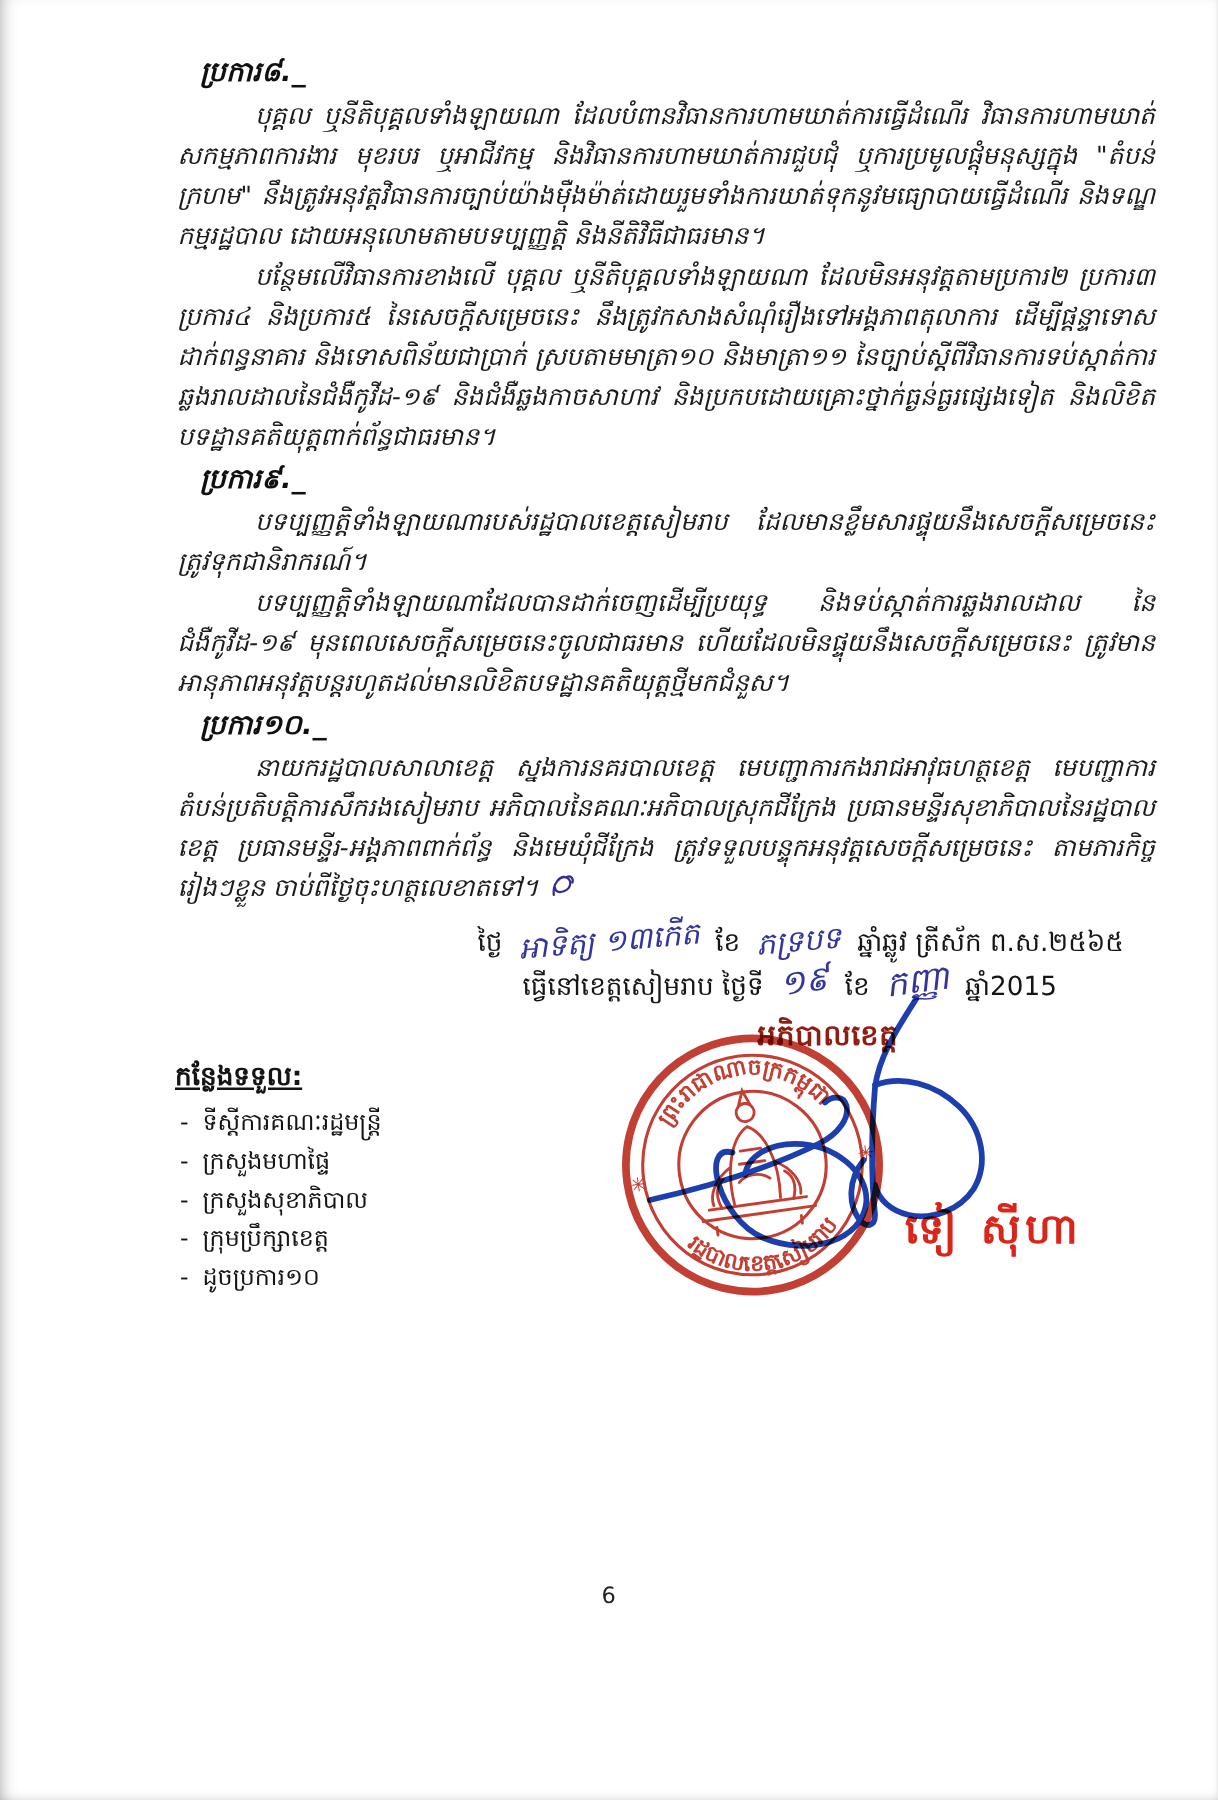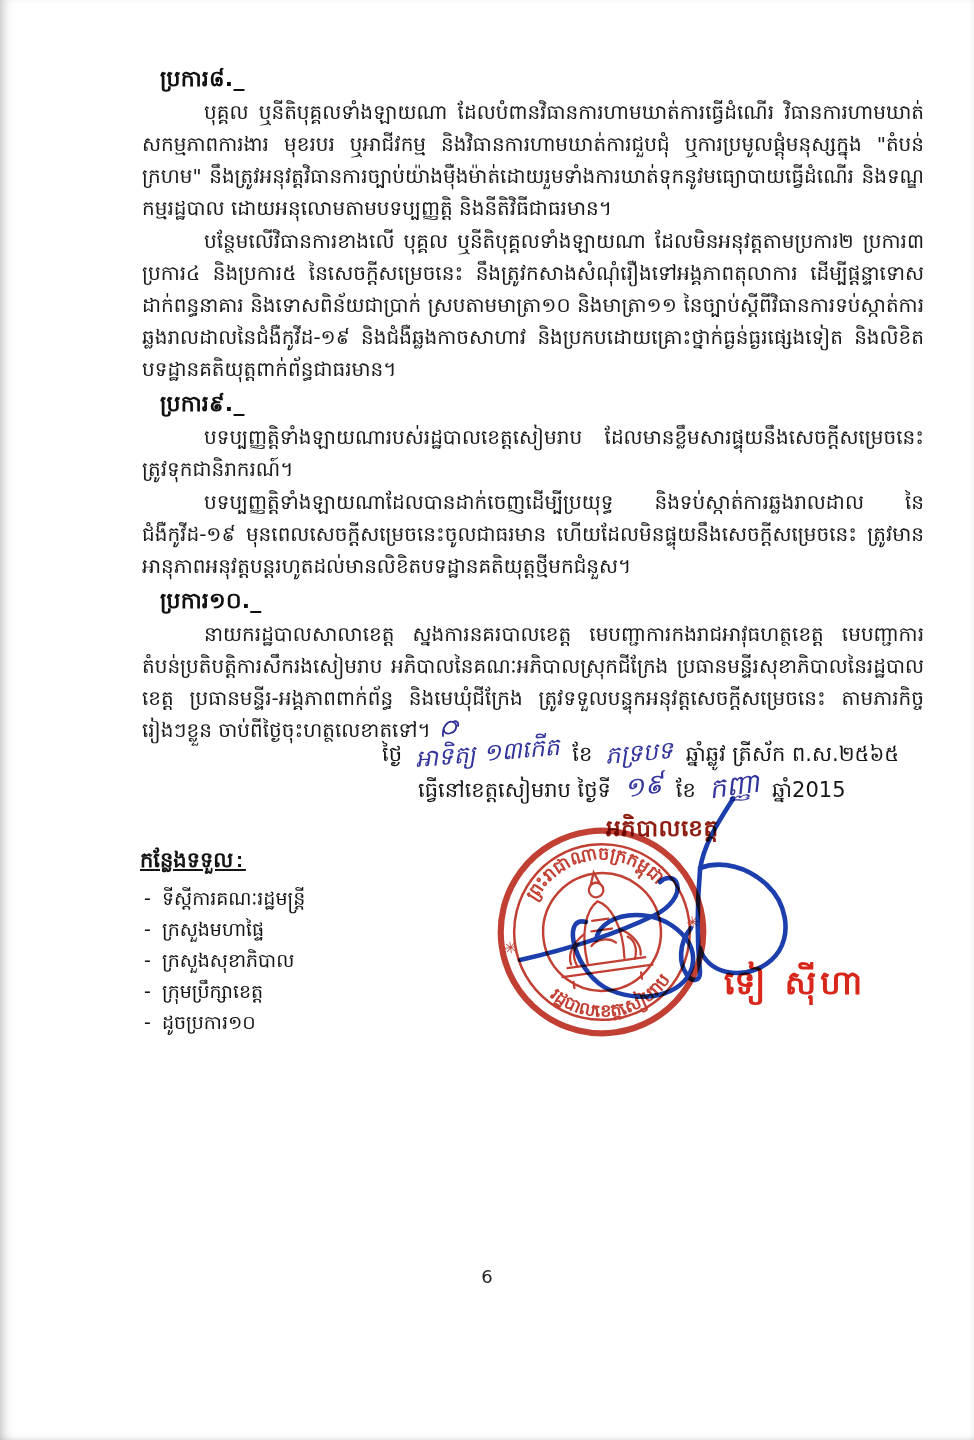--- a/index.html
+++ b/index.html
@@ -4,38 +4,38 @@
 <style>
   html,body{margin:0;padding:0;background:#e8e8e8;}
   .page{
     position:relative;width:974px;height:1440px;margin:0 auto;
     background:#ffffff;overflow:hidden;
     font-family:"DejaVu Sans",sans-serif;color:#1b1b1b;
     box-shadow:inset 10px 0 14px -10px rgba(0,0,0,.35), inset 0 -6px 10px -8px rgba(0,0,0,.2), inset -4px 0 8px -7px rgba(0,0,0,.18);
   }
   
   .doc-body{
-    position:absolute;left:142px;top:60px;width:794px;
-    font-size:20px;line-height:32px;text-align:justify;
+    position:absolute;left:142px;top:40px;width:794px;
+    font-size:20px;line-height:32px;text-align:justify;font-style:italic;
   }
   .article-heading{
     font-weight:bold;font-size:22px;line-height:30px;
     margin:4px 0 2px 18px;text-align:left;letter-spacing:.2px;color:#101010;
   }
   .doc-body p{margin:0 12px 1px 0;text-indent:62px;}
   .paraph-svg{display:inline-block;vertical-align:-4px;margin-left:8px;}
   
   .date-block{position:absolute;left:330px;top:736px;width:600px;font-size:21px;line-height:34px;color:#151515;}
   .date-line1{padding-left:52px;}
   .date-line2{padding-left:88px;}
   .hand{font-style:italic;color:#33359c;display:inline-block;transform:rotate(-5deg);font-size:24px;font-weight:500;padding:0 6px;}
   .hand.big{font-size:27px;transform:rotate(-8deg) translateY(-2px);}
   
   .cc-block{position:absolute;left:140px;top:846px;width:330px;font-size:19px;line-height:31px;color:#141414;}
-  .cc-heading{font-weight:bold;font-size:21px;text-decoration:underline;margin-bottom:6px;font-family:Liberation Mono, monospace;}
+  .cc-heading{font-weight:bold;font-size:21px;text-decoration:underline;margin-bottom:6px;}
   .cc-item{white-space:nowrap;}
   .cc-item .dash{display:inline-block;width:18px;padding-left:4px;}
   
   .seal-wrap{position:absolute;left:478px;top:808px;width:248px;height:248px;mix-blend-mode:multiply;opacity:.95;transform:rotate(-8deg);}
   .gov-title{position:absolute;left:590px;top:814px;font-size:23px;font-weight:bold;color:#8f1d12;letter-spacing:.5px;mix-blend-mode:multiply;margin-left:16px;}
   .sig-svg{position:absolute;left:455px;top:775px;mix-blend-mode:multiply;}
   .gov-name{position:absolute;left:700px;top:962px;font-size:33px;font-weight:bold;color:#d8261a;letter-spacing:4px;mix-blend-mode:multiply;margin-left:24px;}
   
   .page-number{position:absolute;left:0;top:1266px;width:100%;text-align:center;font-size:18px;color:#222;}
 </style>

